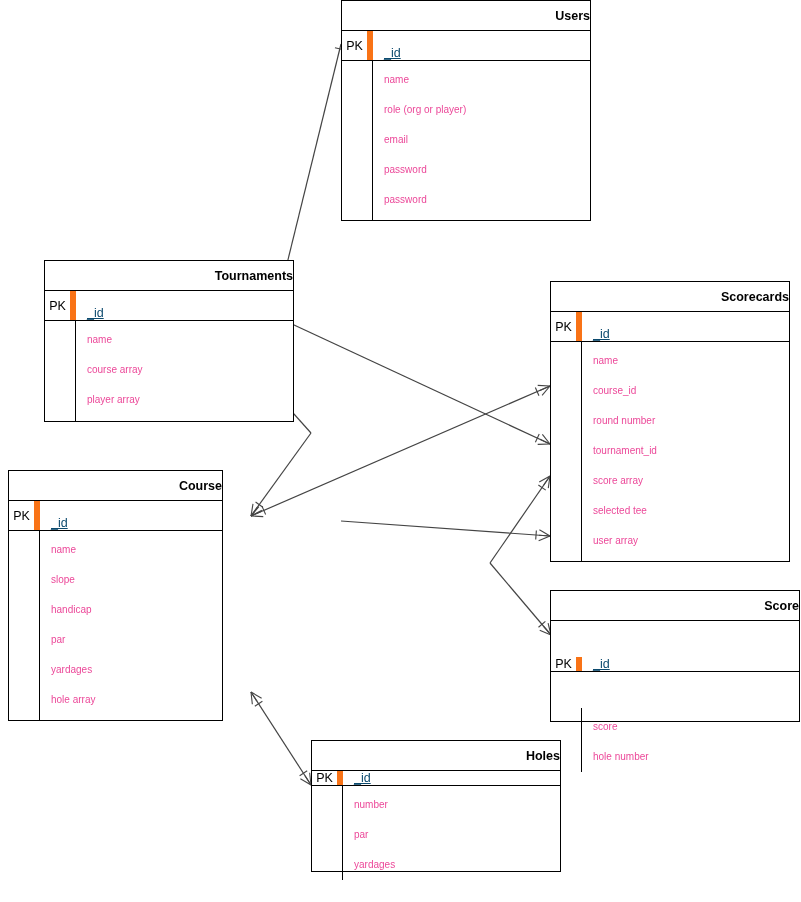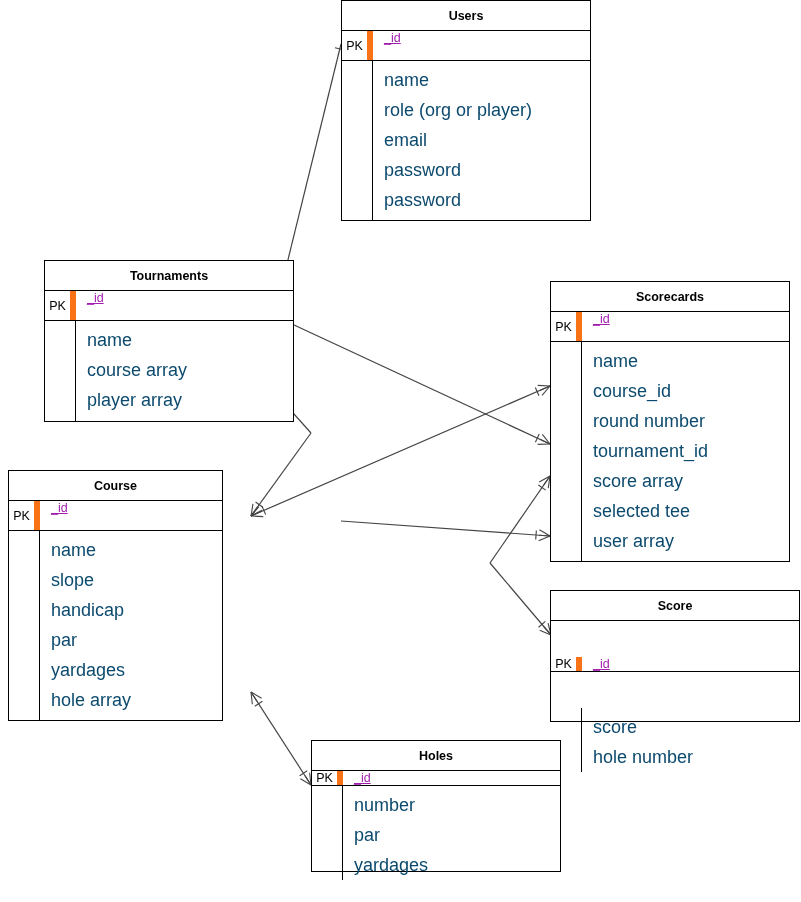--- a/index.html
+++ b/index.html
@@ -28,21 +28,21 @@
     box-sizing: border-box;
     border: 1px solid #000000;
     background: #ffffff;
     display: flex;
     flex-direction: column;
   }
   .entity-title {
     box-sizing: border-box;
     height: 30px;
     line-height: 30px;
-    text-align: center;
+    text-align: right;
     font-size: 12.5px;
     font-weight: bold;
     color: #000000;
     border-bottom: 1px solid #000000;
   }
   .pk-row {
     box-sizing: border-box;
     height: 30px;
     display: flex;
     align-items: stretch;
@@ -55,23 +55,23 @@
     border-right: 6px solid #f97316;
     font-size: 12.5px;
     color: #000000;
     display: flex;
     align-items: center;
     justify-content: center;
   }
   .pk-name {
     flex: 1 1 auto;
     font-size: 12.5px;
-    color: #a21caf;
-    display: flex;
-    align-items: flex-start;
+    color: #0c4a6e;
+    display: flex;
+    align-items: flex-end;
     padding-left: 11px;
   }
   .pk-name span {
     text-decoration: underline;
   }
   .fields {
     flex: 1 1 auto;
     display: flex;
     align-items: stretch;
   }
@@ -82,22 +82,22 @@
     border-right: 1px solid #000000;
   }
   .fields-list {
     flex: 1 1 auto;
     padding-left: 11px;
     padding-top: 4px;
   }
   .field {
     height: 30px;
     line-height: 30px;
-    font-size: 18px;
-    color: #0c4a6e;
+    font-size: 10px;
+    color: #ec4899;
     white-space: nowrap;
   }
 </style>
 </head>
 <body>
 
 <div id="canvas">
   <svg id="edge-layer" width="801" height="902" viewBox="0 0 801 902">
       <g>
         <line x1="341" y1="44" x2="254" y2="398" stroke="#444444" stroke-width="1.2" shape-rendering="geometricPrecision"></line>

